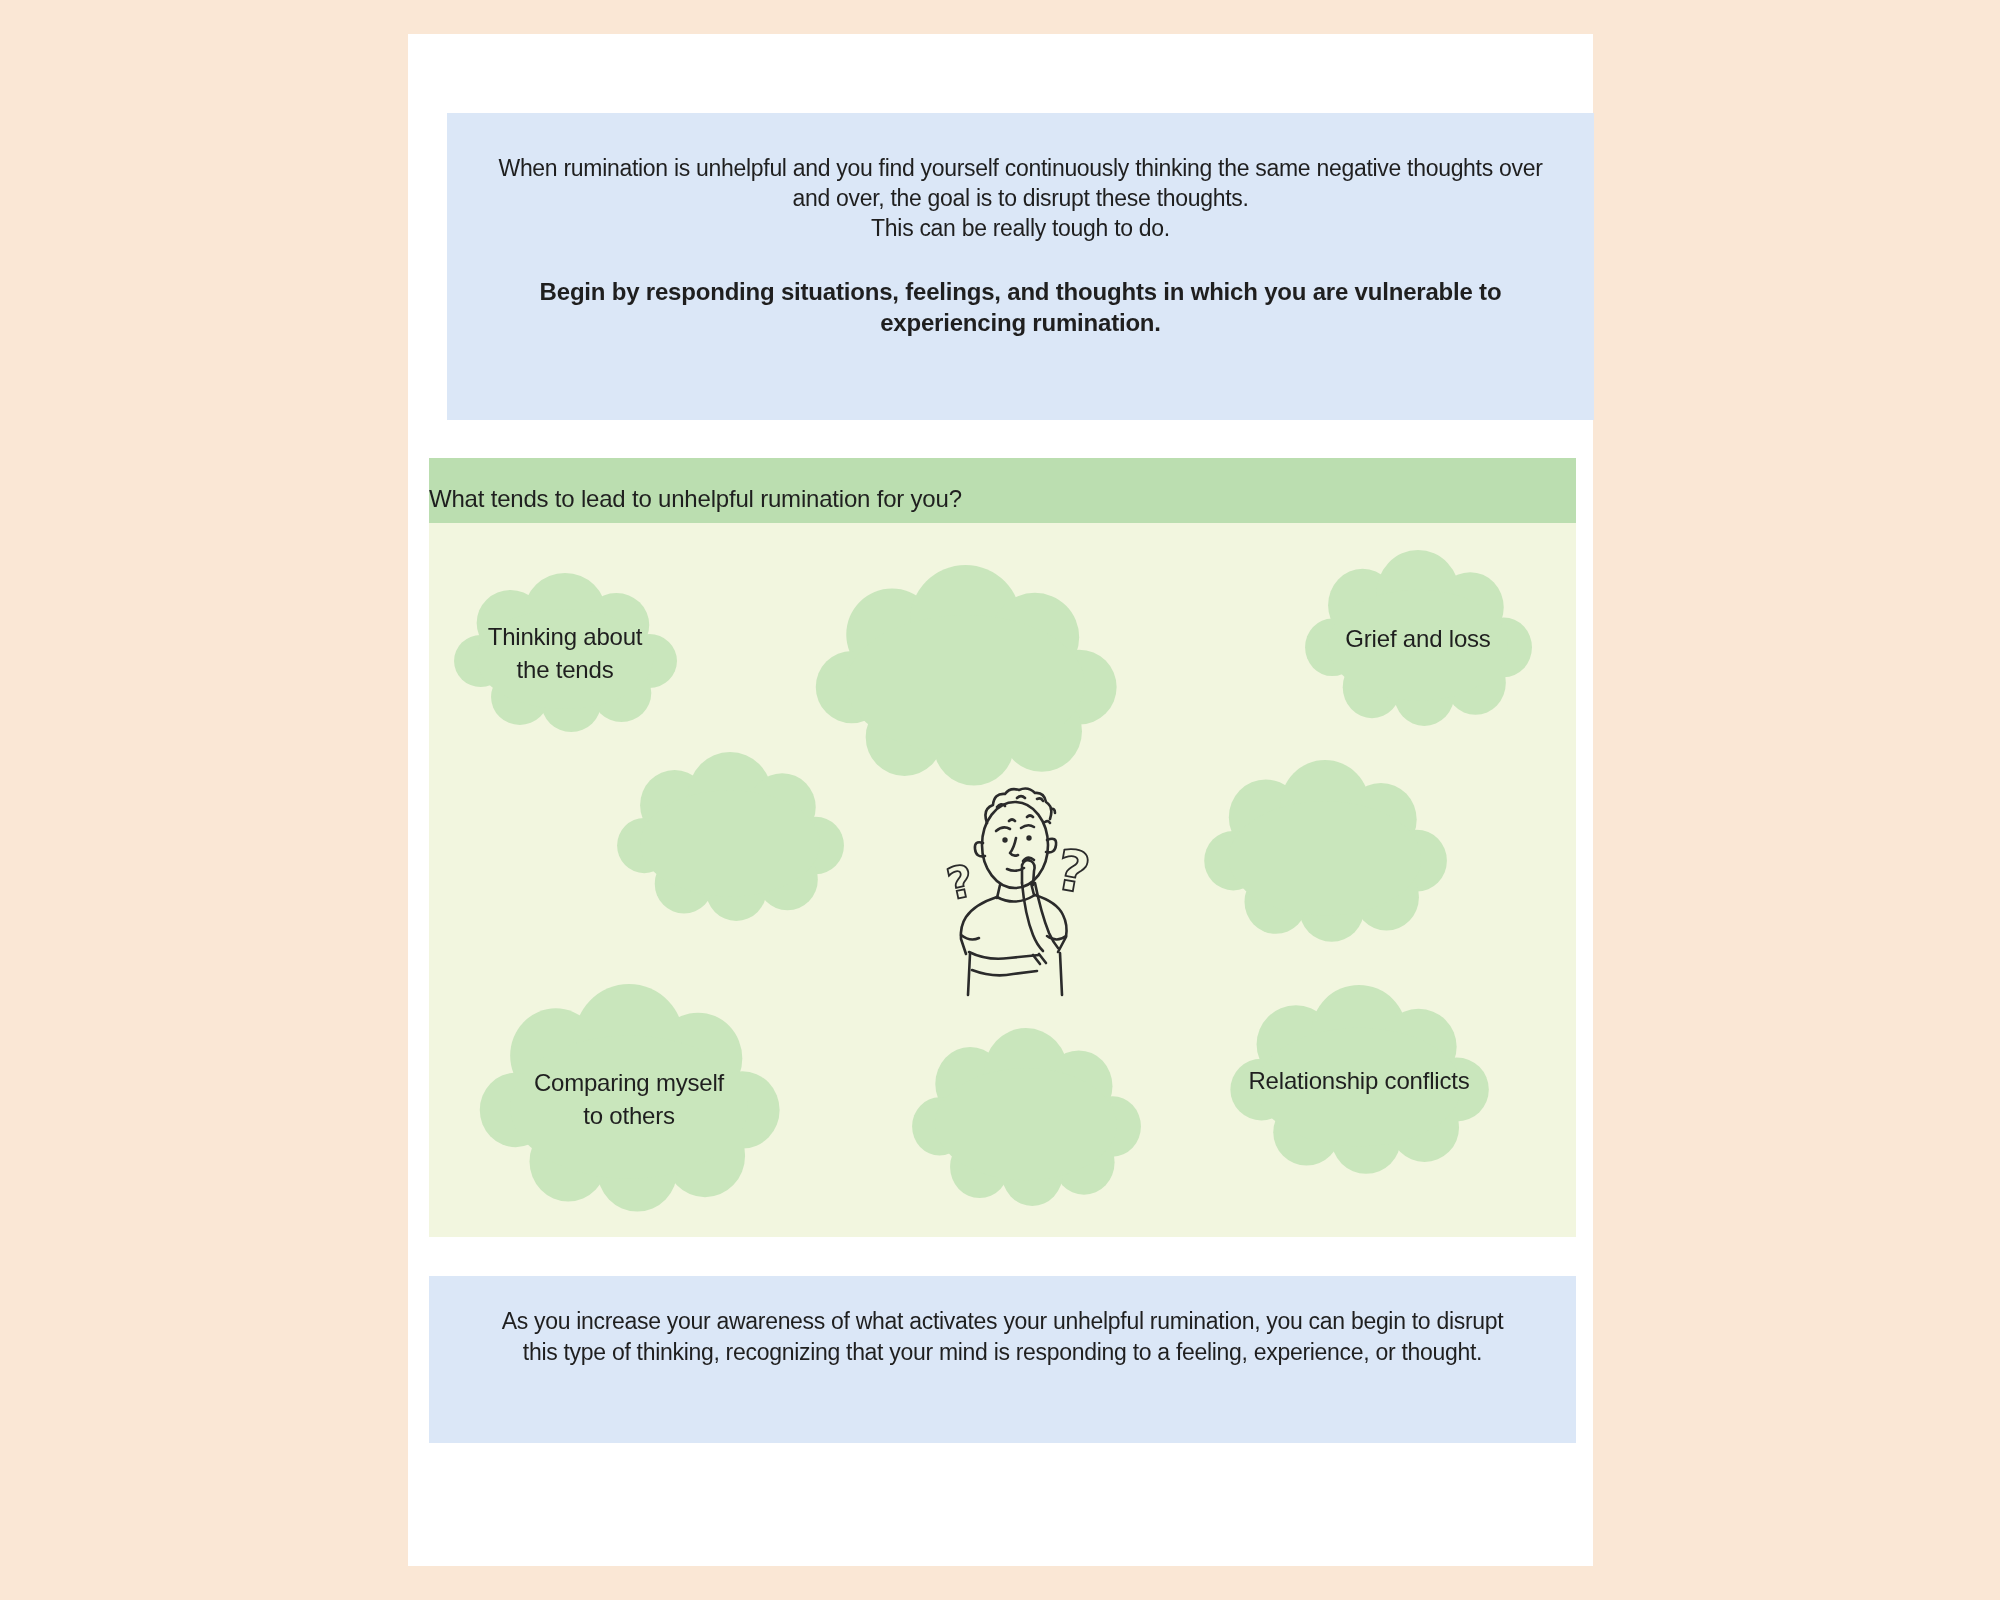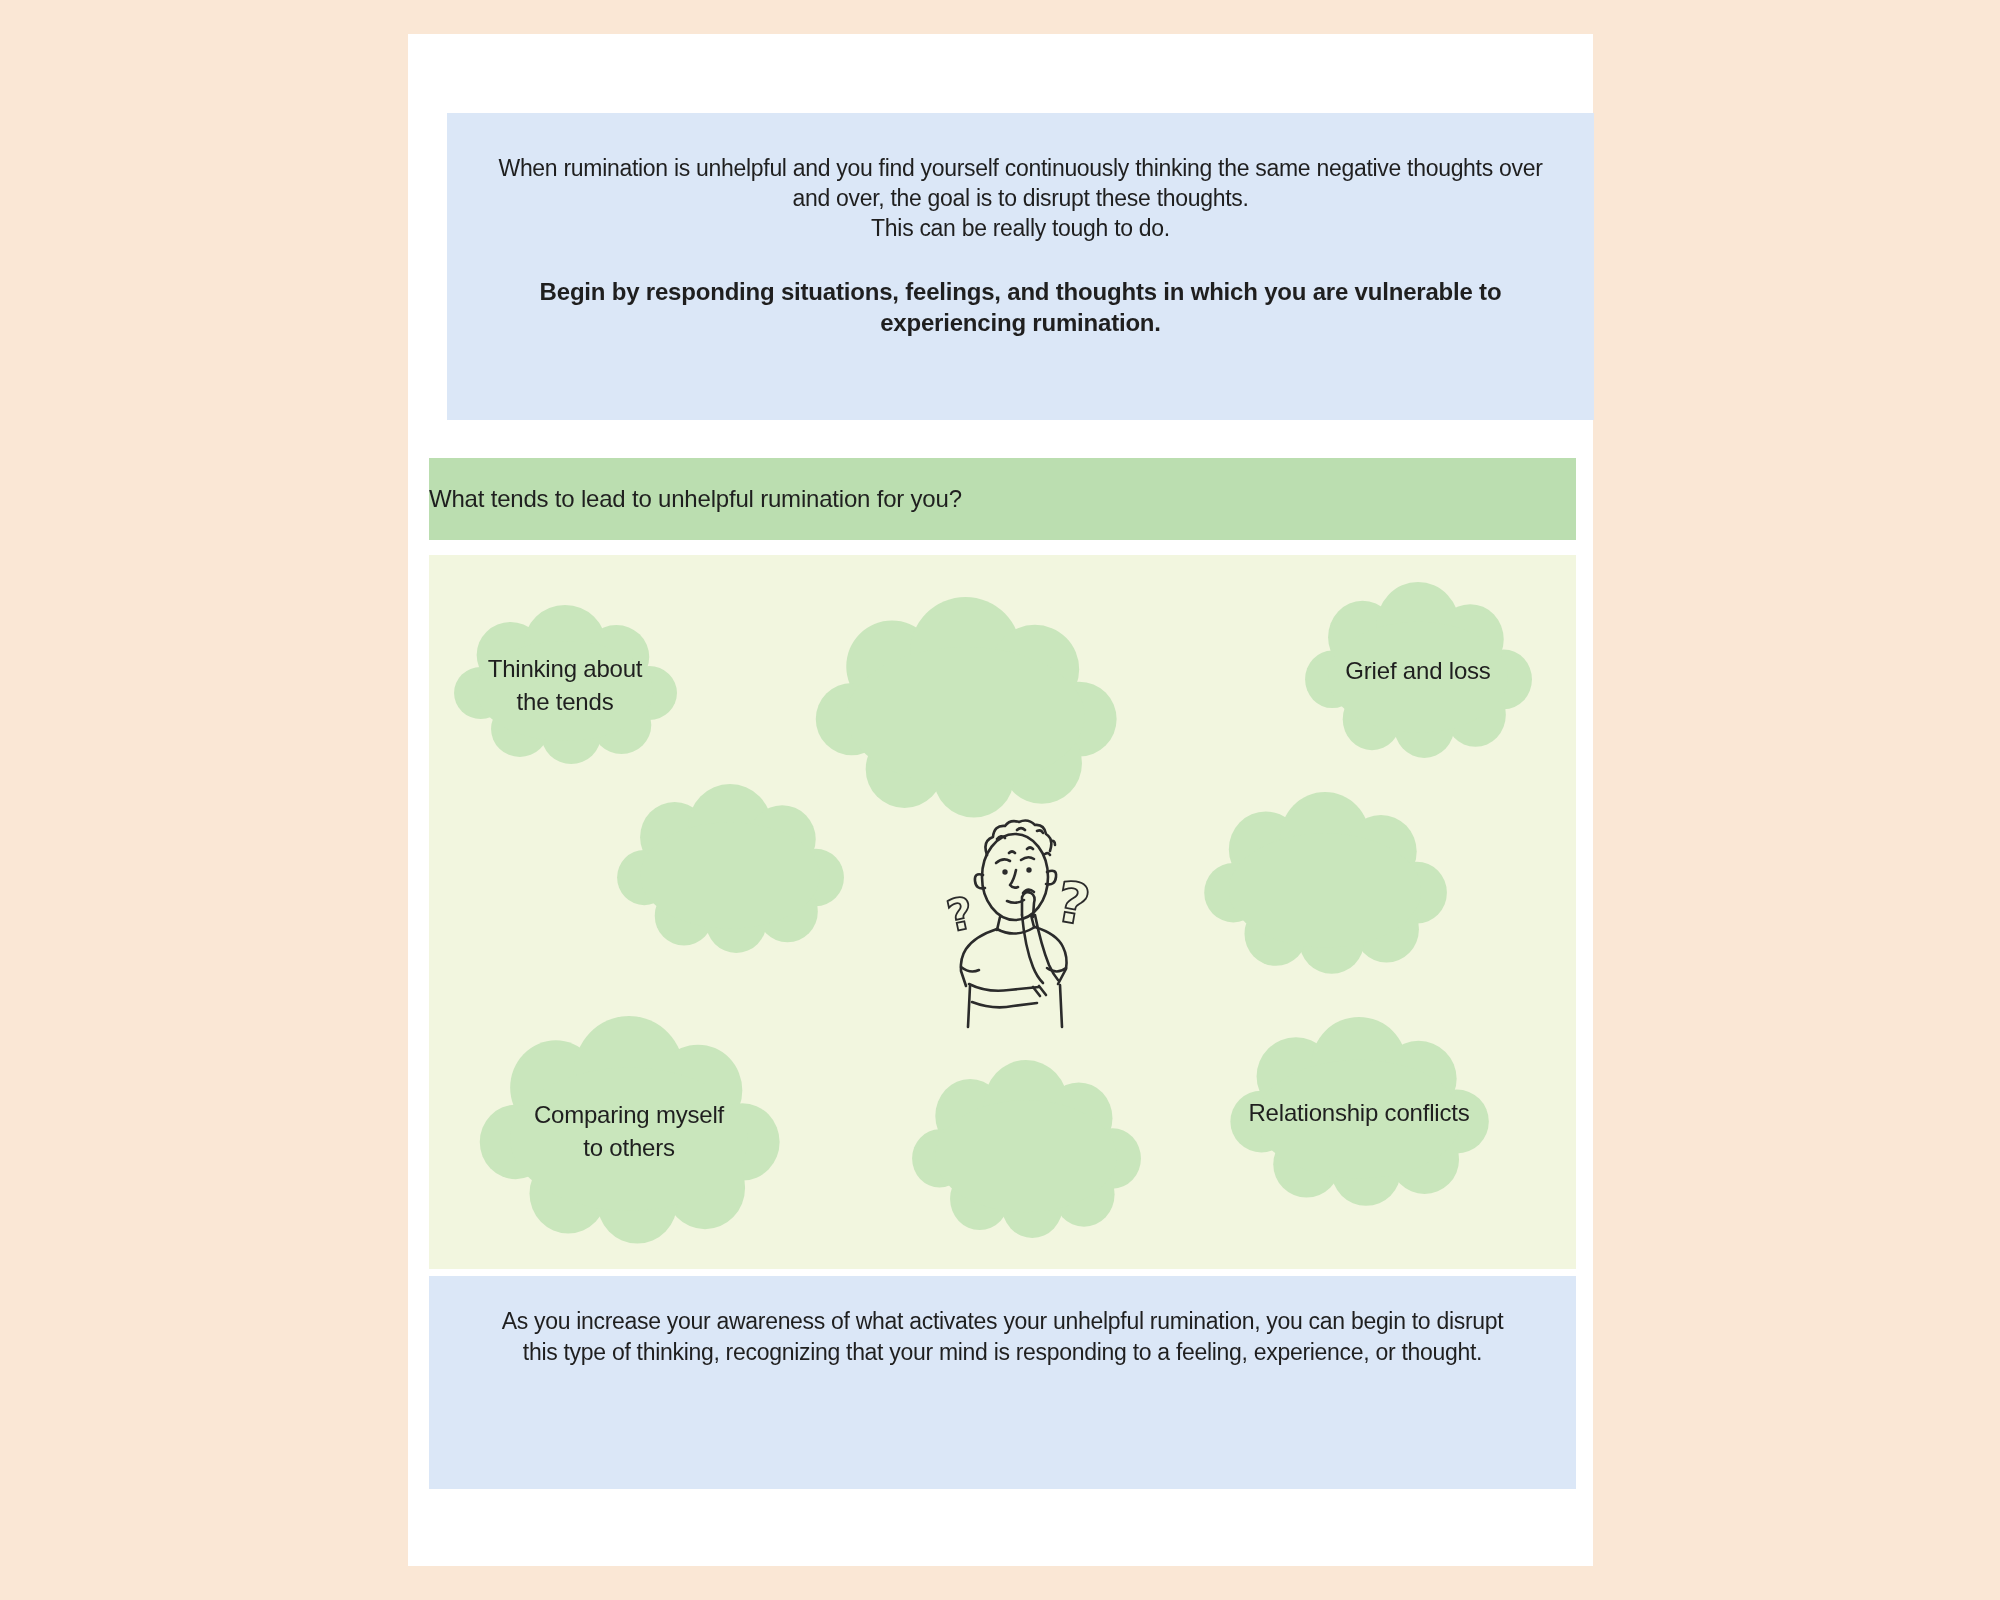--- a/index.html
+++ b/index.html
@@ -22,22 +22,22 @@
   .box{position:absolute;left:21px;width:1147px;box-sizing:border-box;}
   .intro-box{top:79px;height:307px;background:var(--info-box);text-align:center;padding-top:40px;margin-left:18px;}
   .intro-box .t-line{font-size:23px;line-height:30px;letter-spacing:-0.3px;}
   .intro-emphasis{margin-top:33px;}
   .intro-emphasis .t-line{font-size:24px;line-height:31px;font-weight:bold;letter-spacing:-0.2px;}
   .prompt-bar{
     top:424px;height:82px;background:var(--prompt-bar);
     display:flex;align-items:center;justify-content:flex-start;
     font-size:24px;letter-spacing:-0.2px;
   }
-  .panel{top:489px;height:714px;background:var(--panel);margin-top:32px;}
-  .outro-box{top:1242px;height:213px;background:var(--info-box);text-align:center;padding-top:30px;}
+  .panel{top:489px;height:714px;background:var(--panel);}
+  .outro-box{top:1242px;height:167px;background:var(--info-box);text-align:center;padding-top:30px;}
   .outro-box .t-line{font-size:23px;line-height:31px;letter-spacing:-0.3px;}
 
   .cloud{position:absolute;}
   .cloud .cloud-svg{position:absolute;left:0;top:0;width:100%;height:100%;fill:var(--cloud);}
   .cloud-label{
     position:absolute;left:0;top:0;right:0;bottom:0;
     display:flex;flex-direction:column;align-items:center;justify-content:center;
     font-size:24px;line-height:33px;letter-spacing:-0.2px;text-align:center;
   }
   .person{position:absolute;}

